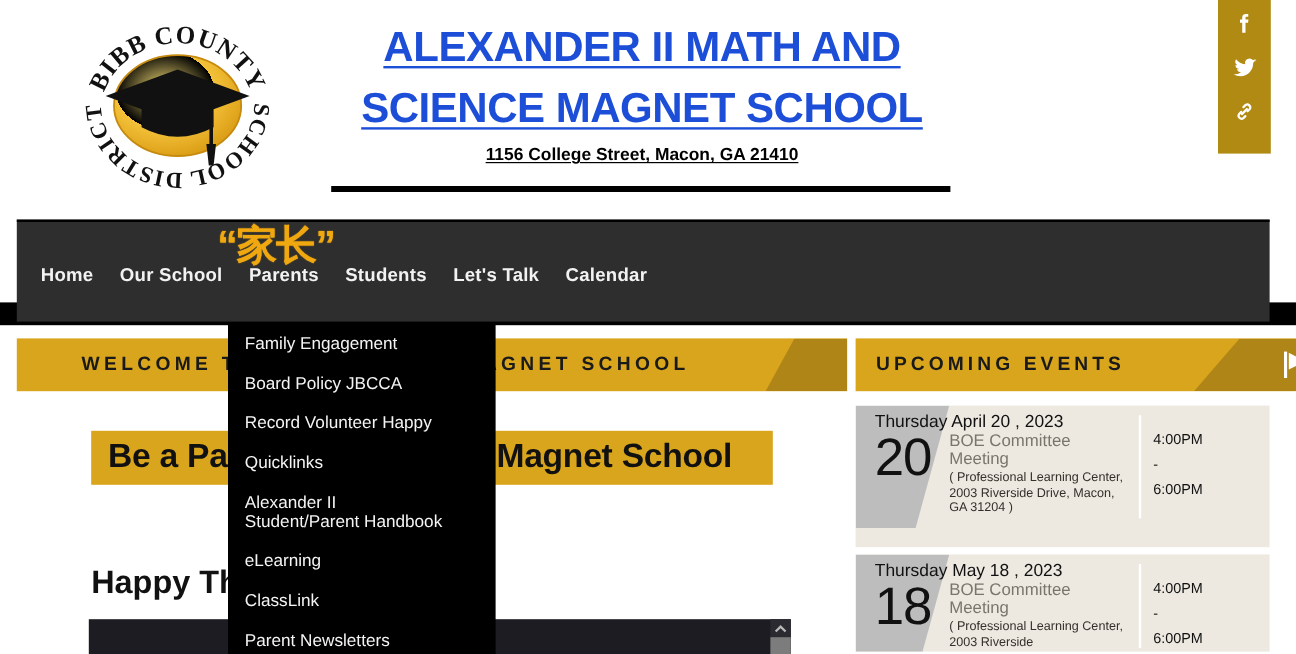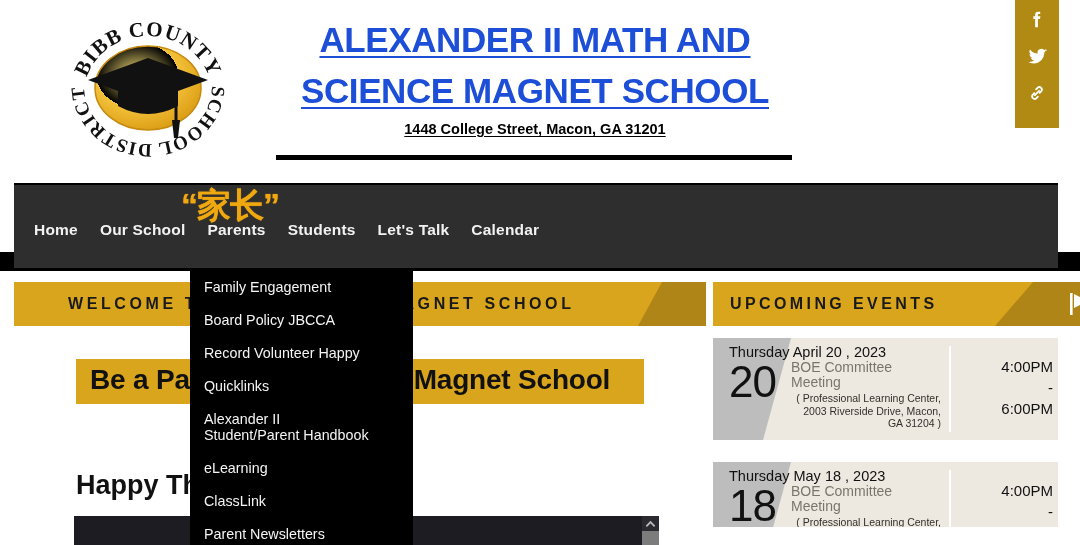--- a/index.html
+++ b/index.html
@@ -199,26 +199,26 @@
     clip-path: polygon(38px 0, 120px 0, 120px 44px, 0 44px);
   }
   .flag-icon {
     position: absolute; right: 22px; top: 10px;
     width: 26px; height: 24px;
     color: #fff;
   }
 
   .event-card {
     position: absolute; left: 713px;
-    width: 345px; height: 102px;
+    width: 345px; height: 118px;
     background: #EDE9E1;
     overflow: hidden;
   }
   #event-0 { top: 338px; }
-  #event-1 { top: 462px; height: 65px; }
+  #event-1 { top: 462px; height: 81px; }
 
   .ev-greyblock {
     position: absolute; left: 0; top: 0;
     width: 78px; height: 102px;
     background: #BDBDBD;
     clip-path: polygon(0 0, 78px 0, 50px 102px, 0 102px);
   }
   .ev-date-line {
     position: absolute; left: 16px; top: 6px;
     font-size: 14.5px; color: #111;
@@ -235,31 +235,30 @@
     width: 150px;
   }
   .ev-title {
     font-size: 14px; color: #7A756C;
     line-height: 15px;
   }
   .ev-loc {
     margin-top: 2px;
     font-size: 10.5px; color: #33302B;
     line-height: 12.5px;
-    text-align: right;
   }
   .ev-divider {
     position: absolute; left: 236px; top: 8px;
     width: 2px; height: 86px; background: #fff;
   }
   #event-1 .ev-divider { height: 70px; }
   .ev-time {
     position: absolute; left: 248px; top: 18px;
-    width: 92px; text-align: right;
-    font-size: 15px; color: #111;
+    width: 92px; text-align: left;
+    font-size: 12px; color: #111;
     line-height: 21px;
     white-space: pre-line;
   }
 </style>
 </head>
 <body>
 
 <div id="page">
 
   <div class="header">
@@ -287,21 +286,21 @@
         </text>
         <text font-family="'Liberation Serif', serif" font-size="19" font-weight="bold" fill="#111" letter-spacing="1">
           <textPath href="#arcBot" startOffset="50%" text-anchor="middle">SCHOOL DISTRICT</textPath>
         </text>
       </svg>
     </div>
 
     <div class="title-block">
       <div class="school-title">ALEXANDER II MATH AND
 SCIENCE MAGNET SCHOOL</div>
-      <div class="school-address">1448 College Street, Macon, GA 31201</div>
+      <div class="school-address">1156 College Street, Macon, GA 21410</div>
     </div>
     <div class="title-rule"></div>
 
     <div class="social-bar">
       <span class="social-icon">
         <svg width="22" height="22" viewBox="0 0 24 24" fill="currentColor">
           <path d="M15.5 4h-2.2C11 4 10 5.3 10 7.2V9H8v3h2v9h3v-9h2.3l.4-3H13V7.5c0-.6.2-1 1-1h1.5V4z"></path>
         </svg>
       </span>
       <span class="social-icon">

